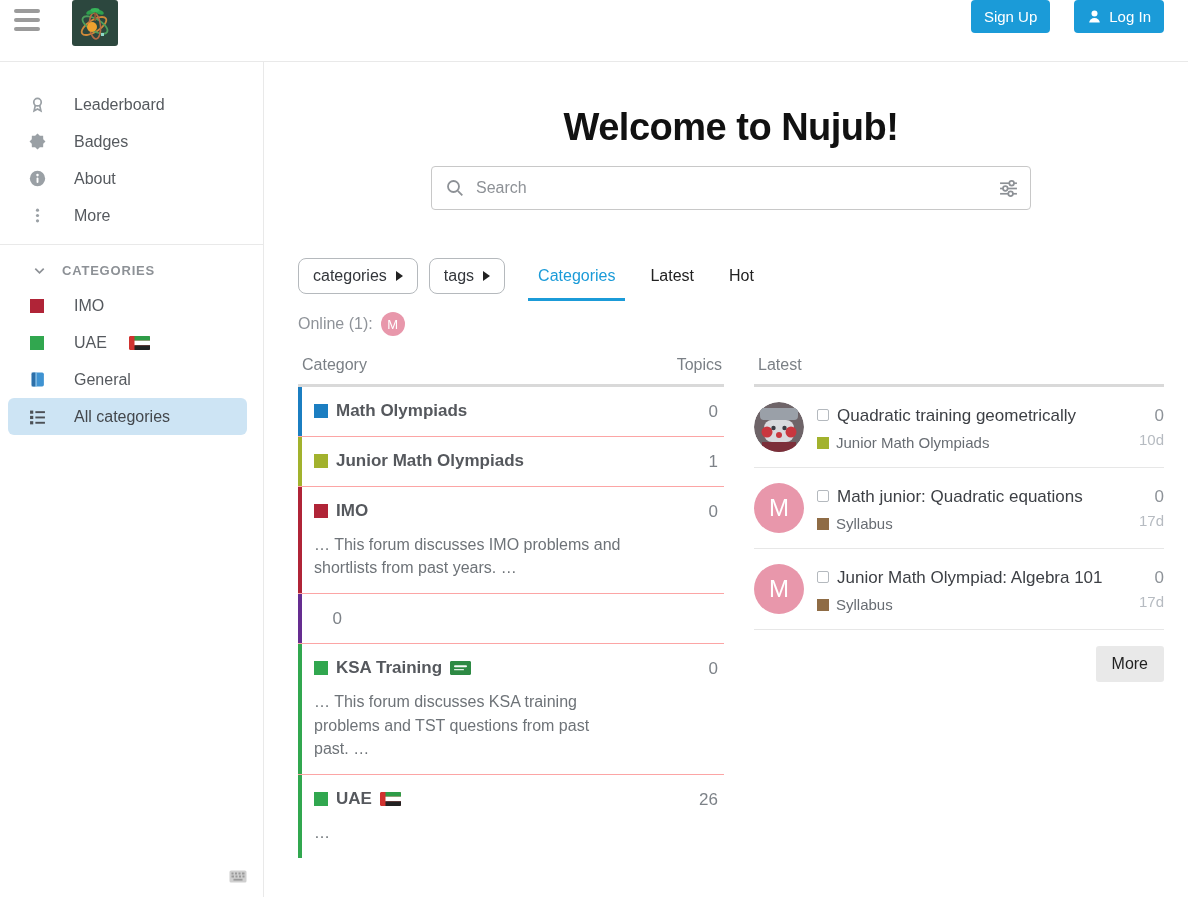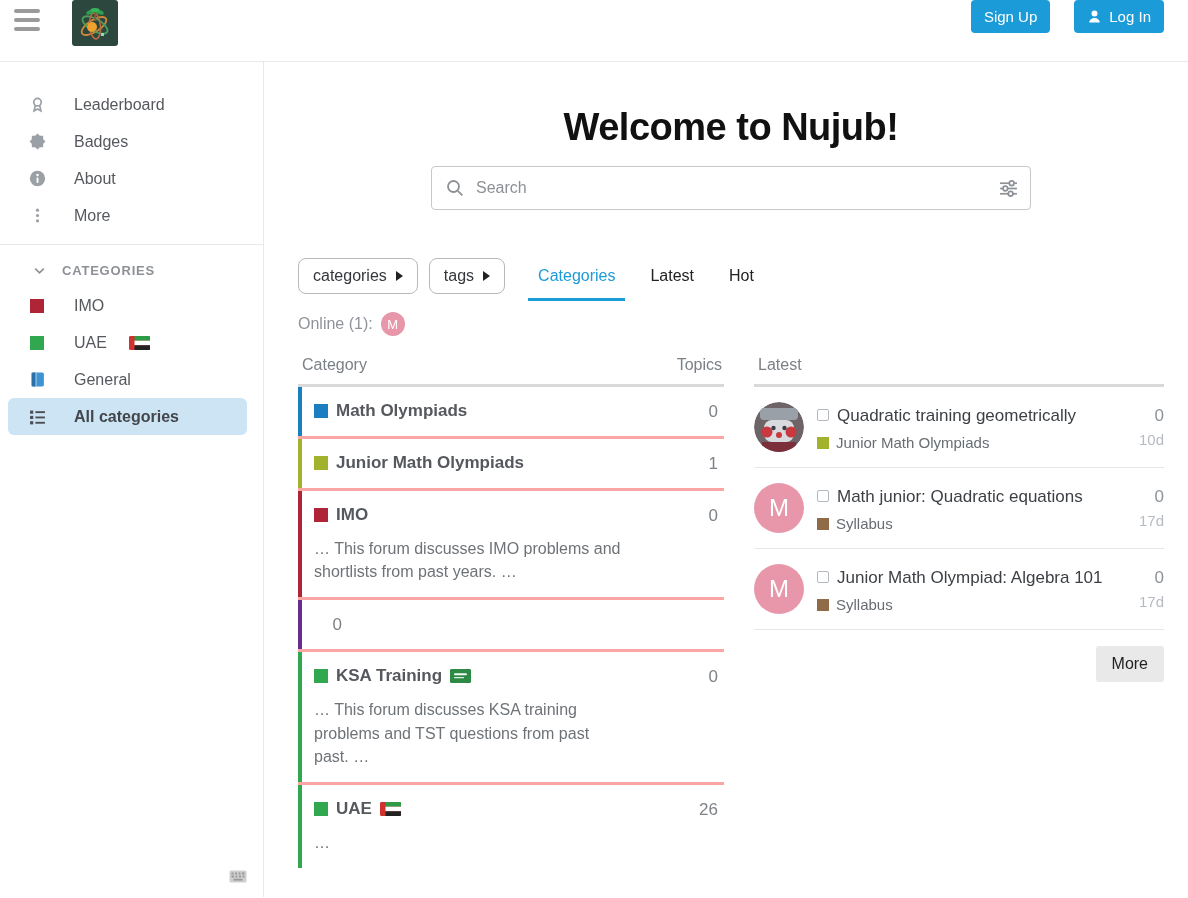--- a/index.html
+++ b/index.html
@@ -41,21 +41,21 @@
   .side-divider { border-top: 1px solid #e9e9e9; margin: 10px 0 8px; }
   .side-section-head {
     height: 34px; display: flex; align-items: center; gap: 14px; padding-left: 30px; cursor: pointer;
   }
   .side-section-head .title {
     font-size: 13px; font-weight: bold; letter-spacing: 0.8px; color: #8d9196;
   }
   .sq { display: inline-block; width: 14px; height: 14px; flex-shrink: 0; }
   .side-item.active {
     background: #cde4f4; border-radius: 6px; margin: 0 16px 0 8px;
-    padding-left: 20px; font-weight: bold; color: #43474c;
+    padding-left: 20px; font-weight: normal; color: #43474c;
   }
   .flag { height: 14px; width: 21px; border-radius: 1px; flex-shrink: 0; }
   .kbd-hint { position: absolute; bottom: 10px; right: 16px; cursor: pointer; }
 
   
   .main { flex: 1; padding: 0 24px 0 34px; }
   .welcome { margin-top: 44px; text-align: center; font-size: 38px; font-weight: 800;
     letter-spacing: -0.5px; color: #111; }
   .search-wrap { width: 600px; margin: 17px auto 0; position: relative; }
   .search-input {
@@ -85,21 +85,21 @@
 
   .columns { display: flex; margin-top: 16px; gap: 30px; }
   .cat-col { width: 426px; flex-shrink: 0; }
   .latest-col { flex: 1; }
   .thead {
     display: flex; justify-content: space-between; font-size: 16px; color: #7b8086;
     padding: 4px 2px 10px 4px; border-bottom: 3px solid #d9d9d9;
   }
 
   .crow { position: relative; display: flex; align-items: flex-start;
-    padding: 14px 6px 14px 16px; border-bottom: 3px solid #fca5a5; }
+    padding: 14px 6px 14px 16px; border-bottom: 1px solid #fca5a5; }
   .stripe { position: absolute; left: 0; top: 0; bottom: 0; width: 4px; }
   .crow-main { flex: 1; }
   .crow-title { display: flex; align-items: center; gap: 8px; }
   .cname { font-size: 17px; font-weight: bold; color: #55585d; }
   .cdesc { margin-top: 12px; font-size: 16px; color: #6e7378; line-height: 1.45;
     padding-right: 62px; }
   .ccount { font-size: 17px; color: #7d8288; min-width: 28px; text-align: right; margin-top: 1px; }
 
   .litem { display: flex; align-items: center; padding: 15px 0; border-bottom: 1px solid #e7e7e7; }
   .avatar { width: 50px; height: 50px; border-radius: 50%; margin-right: 13px; flex-shrink: 0;

